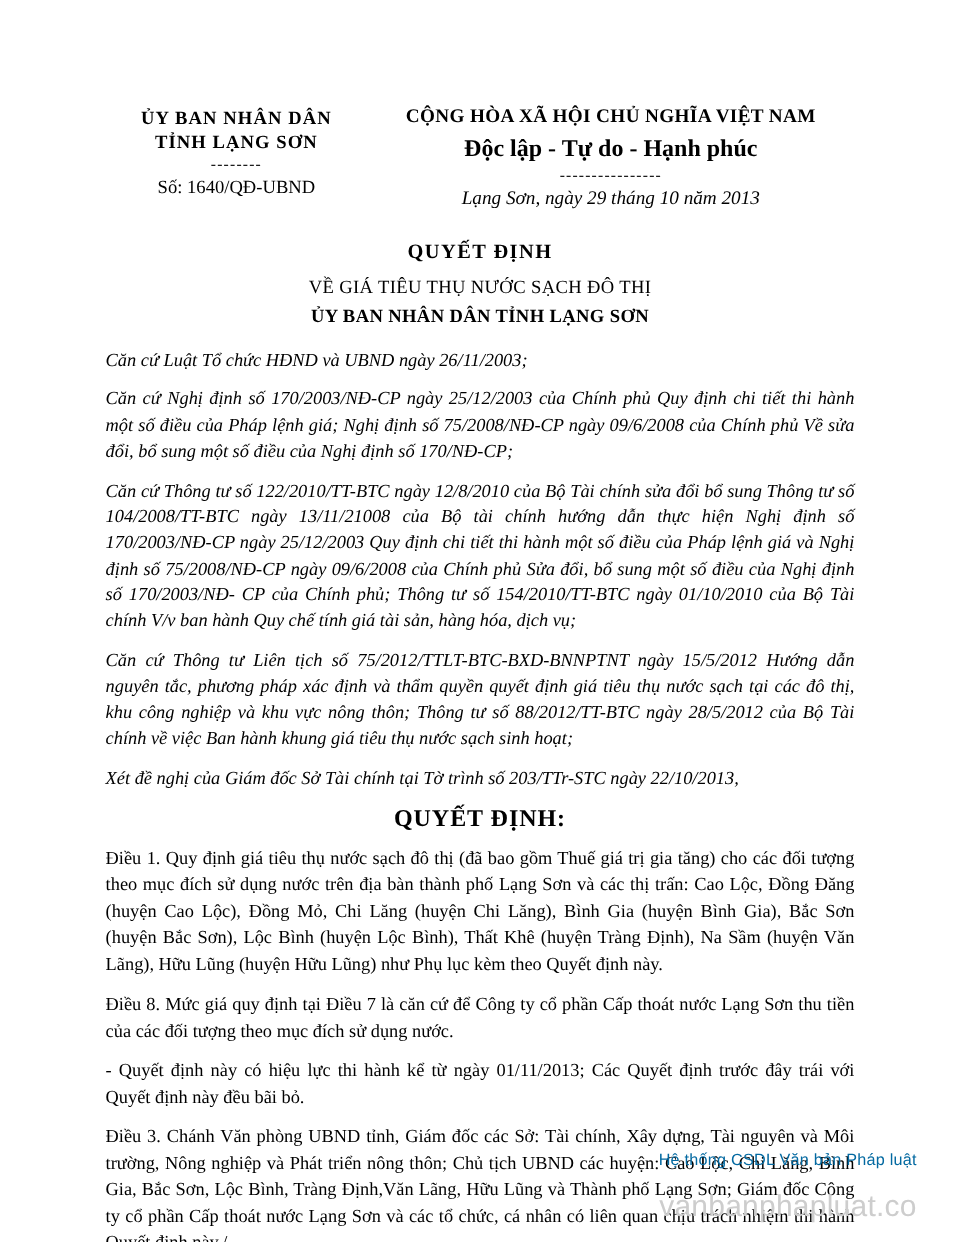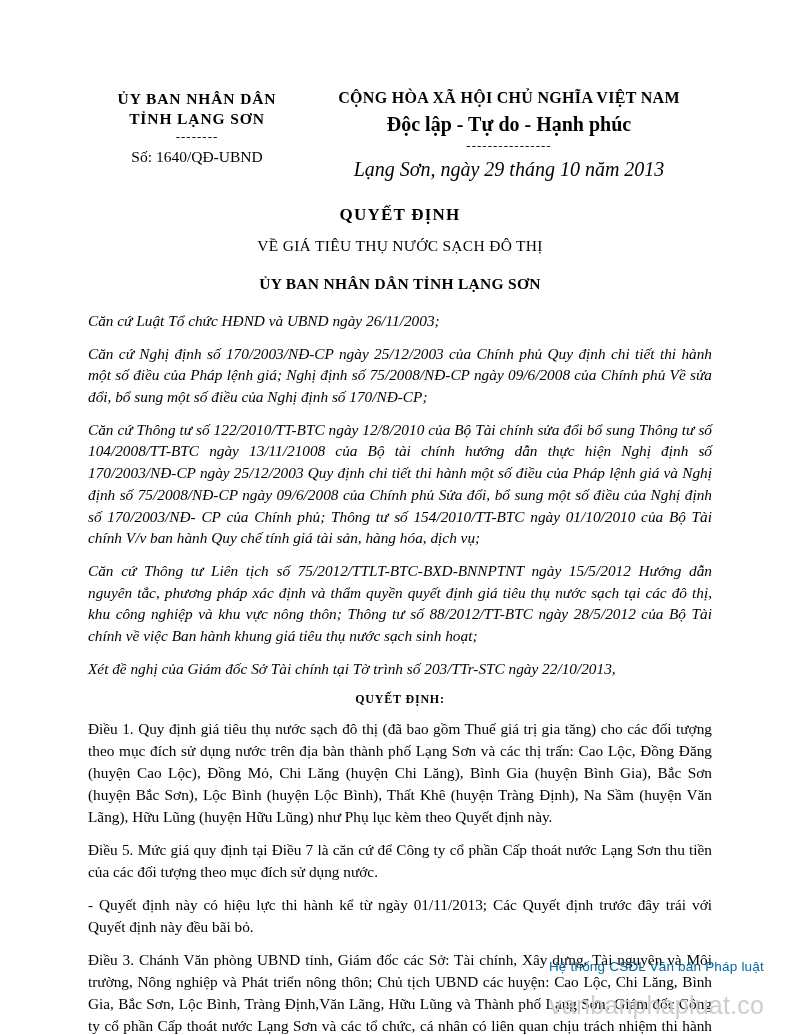--- a/index.html
+++ b/index.html
@@ -82,21 +82,21 @@
     margin-top: 3px;
   }
   .rule-long {
     font-size: 13px;
     line-height: 1.0;
     letter-spacing: 1px;
     margin-top: 2px;
     margin-bottom: 4px;
   }
   .place-date {
-    font-size: 20px;
+    font-size: 16px;
     font-style: italic;
     line-height: 1.3;
     margin-top: 4px;
   }
 
   
   .title-block {
     text-align: center;
     margin-top: 22px;
   }
@@ -109,39 +109,39 @@
   .title-sub {
     font-size: 15.5px;
     line-height: 1.3;
     margin-top: 9px;
     letter-spacing: 0.3px;
   }
   .title-org {
     font-size: 15.5px;
     font-weight: bold;
     line-height: 1.3;
-    margin-top: 18px;
+    margin-top: 3px;
     letter-spacing: 0.3px;
   }
 
   
   .body-block {
     margin-top: 16px;
   }
   p.legal {
     font-size: 15.3px;
     font-style: italic;
     line-height: 1.42;
     margin: 0 0 11px 0;
     text-align: justify;
     text-indent: 0;
   }
   .decision-word {
     text-align: center;
-    font-size: 12px;
+    font-size: 20px;
     font-weight: bold;
     letter-spacing: 0.8px;
     margin: 12px 0 11px 0;
   }
   p.article {
     font-size: 15.3px;
     line-height: 1.44;
     margin: 0 0 11px 0;
     text-align: justify;
   }
@@ -203,21 +203,21 @@
     <div class="body-block">
       <p class="legal">Căn cứ Luật Tổ chức HĐND và UBND ngày 26/11/2003;</p>
       <p class="legal">Căn cứ Nghị định số 170/2003/NĐ-CP ngày 25/12/2003 của Chính phủ Quy định chi tiết thi hành một số điều của Pháp lệnh giá; Nghị định số 75/2008/NĐ-CP ngày 09/6/2008 của Chính phủ Về sửa đổi, bổ sung một số điều của Nghị định số 170/NĐ-CP;</p>
       <p class="legal">Căn cứ Thông tư số 122/2010/TT-BTC ngày 12/8/2010 của Bộ Tài chính sửa đổi bổ sung Thông tư số 104/2008/TT-BTC ngày 13/11/21008 của Bộ tài chính hướng dẫn thực hiện Nghị định số 170/2003/NĐ-CP ngày 25/12/2003 Quy định chi tiết thi hành một số điều của Pháp lệnh giá và Nghị định số 75/2008/NĐ-CP ngày 09/6/2008 của Chính phủ Sửa đổi, bổ sung một số điều của Nghị định số 170/2003/NĐ- CP của Chính phủ; Thông tư số 154/2010/TT-BTC ngày 01/10/2010 của Bộ Tài chính V/v ban hành Quy chế tính giá tài sản, hàng hóa, dịch vụ;</p>
       <p class="legal">Căn cứ Thông tư Liên tịch số 75/2012/TTLT-BTC-BXD-BNNPTNT ngày 15/5/2012 Hướng dẫn nguyên tắc, phương pháp xác định và thẩm quyền quyết định giá tiêu thụ nước sạch tại các đô thị, khu công nghiệp và khu vực nông thôn; Thông tư số 88/2012/TT-BTC ngày 28/5/2012 của Bộ Tài chính về việc Ban hành khung giá tiêu thụ nước sạch sinh hoạt;</p>
       <p class="legal">Xét đề nghị của Giám đốc Sở Tài chính tại Tờ trình số 203/TTr-STC ngày 22/10/2013,</p>
 
       <div class="decision-word">QUYẾT ĐỊNH:</div>
 
       <p class="article"><span class="art-label">Điều 1.</span><span> Quy định giá tiêu thụ nước sạch đô thị (đã bao gồm Thuế giá trị gia tăng) cho các đối tượng theo mục đích sử dụng nước trên địa bàn thành phố Lạng Sơn và các thị trấn: Cao Lộc, Đồng Đăng (huyện Cao Lộc), Đồng Mỏ, Chi Lăng (huyện Chi Lăng), Bình Gia (huyện Bình Gia), Bắc Sơn (huyện Bắc Sơn), Lộc Bình (huyện Lộc Bình), Thất Khê (huyện Tràng Định), Na Sầm (huyện Văn Lãng), Hữu Lũng (huyện Hữu Lũng) như Phụ lục kèm theo Quyết định này.</span></p>
-      <p class="article"><span class="art-label">Điều 5.</span><span> Mức giá quy định tại Điều 7 là căn cứ để Công ty cổ phần Cấp thoát nước Lạng Sơn thu tiền của các đối tượng theo mục đích sử dụng nước.</span></p>
+      <p class="article"><span class="art-label">Điều 8.</span><span> Mức giá quy định tại Điều 7 là căn cứ để Công ty cổ phần Cấp thoát nước Lạng Sơn thu tiền của các đối tượng theo mục đích sử dụng nước.</span></p>
       <p class="article"><span>- Quyết định này có hiệu lực thi hành kể từ ngày 01/11/2013; Các Quyết định trước đây trái với Quyết định này đều bãi bỏ.</span></p>
       <p class="article"><span class="art-label">Điều 3.</span><span> Chánh Văn phòng UBND tỉnh, Giám đốc các Sở: Tài chính, Xây dựng, Tài nguyên và Môi trường, Nông nghiệp và Phát triển nông thôn; Chủ tịch UBND các huyện: Cao Lộc, Chi Lăng, Bình Gia, Bắc Sơn, Lộc Bình, Tràng Định,Văn Lãng, Hữu Lũng và Thành phố Lạng Sơn; Giám đốc Công ty cổ phần Cấp thoát nước Lạng Sơn và các tổ chức, cá nhân có liên quan chịu trách nhiệm thi hành Quyết định này./.</span></p>
 
     </div>
 
   </div>
 
   <div class="watermark">
     <div class="wm-top">Hệ thống CSDL  Văn bản Pháp luật</div>
     <div class="wm-main">vanbanphapluat.co</div>

